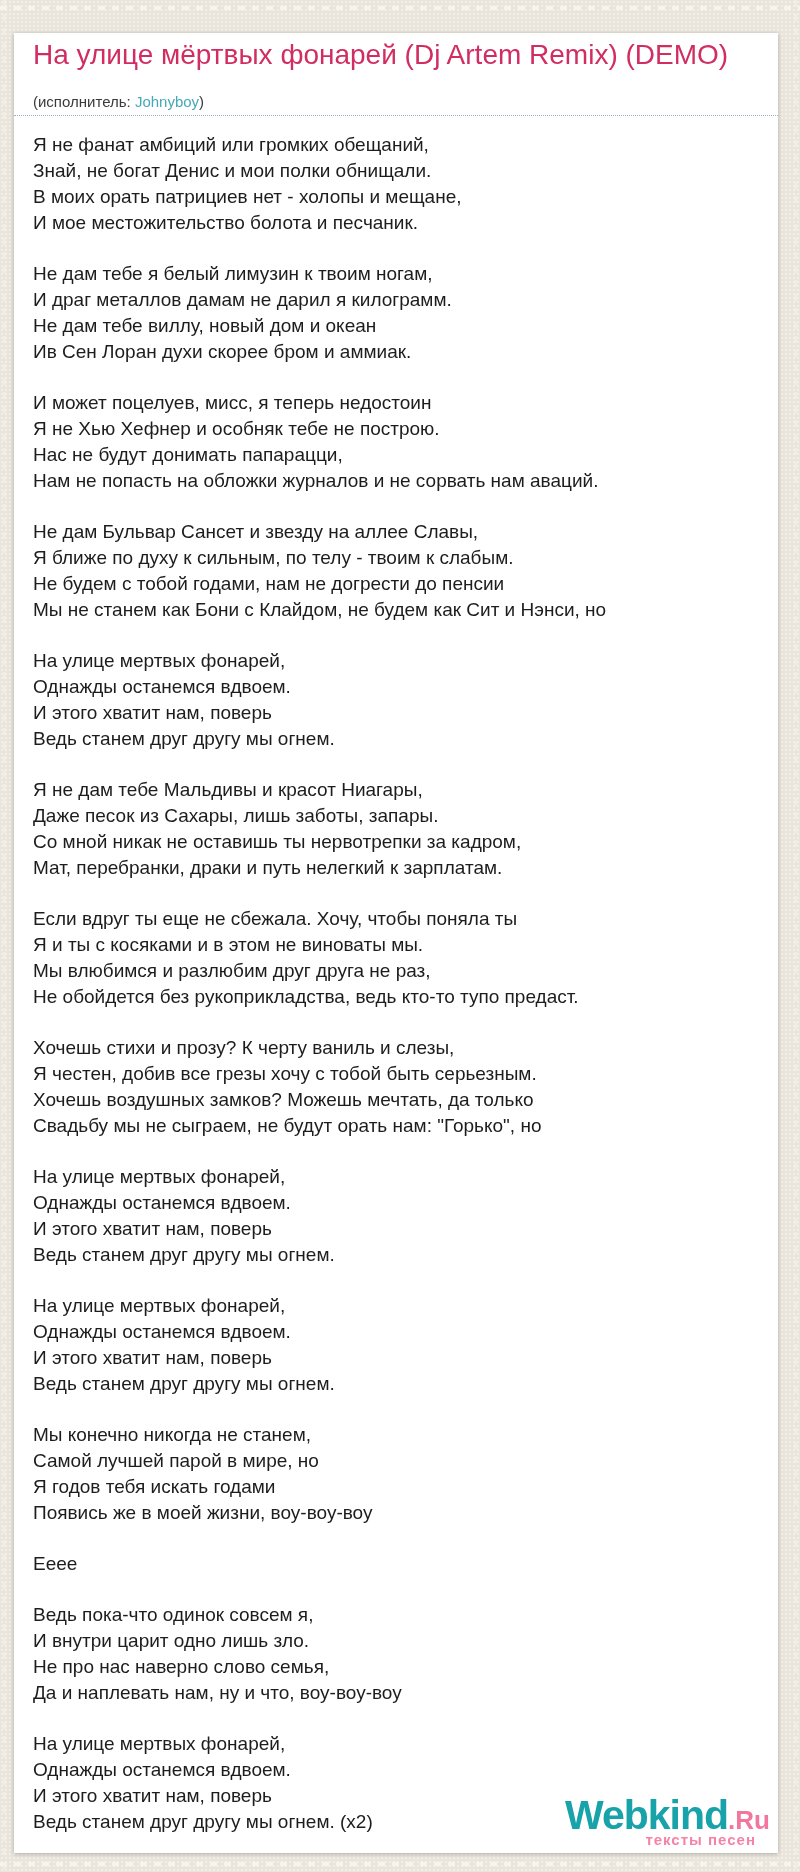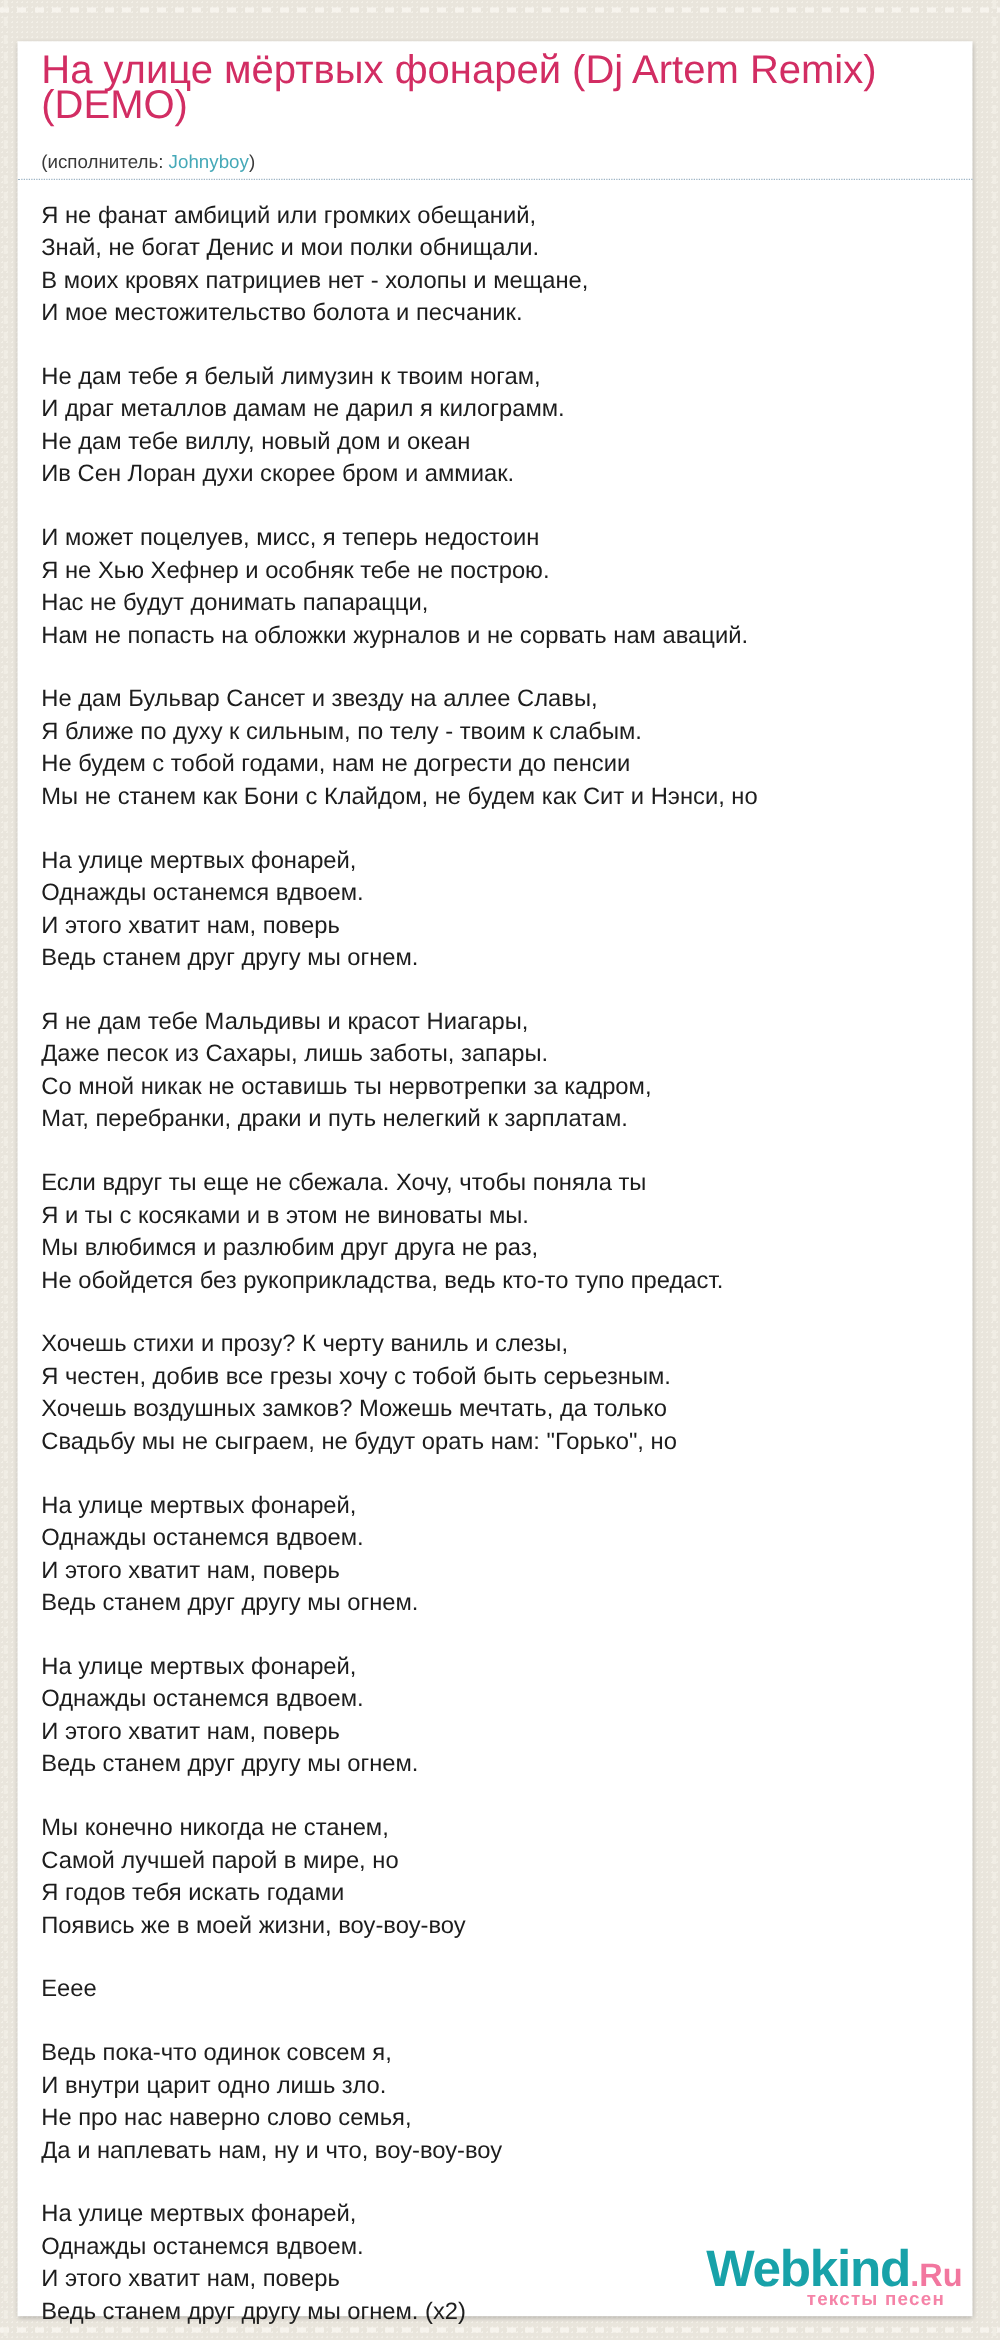--- a/index.html
+++ b/index.html
@@ -31,21 +31,21 @@
     background:#ffffff;
     box-shadow:0 1px 4px rgba(0,0,0,.28);
     box-sizing:border-box;
   }
   .card-header{
     padding:8px 19px 5px 19px;
     border-bottom:1px dotted #9cb3c4;
   }
   .song-title{
     margin:0 0 4px 0;
-    font-size:32px;
+    font-size:28px;
     line-height:28px;
     font-weight:400;
     color:#d22d63;
   }
   .artist-line{
     font-size:15px;
     line-height:17px;
     color:#3a3a3a;
     margin-top:24px;
   }
@@ -101,21 +101,21 @@
   <div class="stitch-v left"></div>
   <div class="stitch-v right"></div>
 
   <div class="card">
     <div class="card-header">
       <h1 class="song-title">На улице мёртвых фонарей (Dj Artem Remix) (DEMO)</h1>
       <div class="artist-line"><span>(исполнитель:</span> <a class="artist-link">Johnyboy</a><span>)</span></div>
     </div>
 
     <div class="lyrics">
-        <p><span>Я не фанат амбиций или громких обещаний,</span><br><span>Знай, не богат Денис и мои полки обнищали.</span><br><span>В моих кровях патрициев нет - холопы и мещане,</span><br><span>И мое местожительство болота и песчаник.</span></p>
+        <p><span>Я не фанат амбиций или громких обещаний,</span><br><span>Знай, не богат Денис и мои полки обнищали.</span><br><span>В моих орать патрициев нет - холопы и мещане,</span><br><span>И мое местожительство болота и песчаник.</span></p>
         <p><span>Не дам тебе я белый лимузин к твоим ногам,</span><br><span>И драг металлов дамам не дарил я килограмм.</span><br><span>Не дам тебе виллу, новый дом и океан</span><br><span>Ив Сен Лоран духи скорее бром и аммиак.</span></p>
         <p><span>И может поцелуев, мисс, я теперь недостоин</span><br><span>Я не Хью Хефнер и особняк тебе не построю.</span><br><span>Нас не будут донимать папарацци,</span><br><span>Нам не попасть на обложки журналов и не сорвать нам аваций.</span></p>
         <p><span>Не дам Бульвар Сансет и звезду на аллее Славы,</span><br><span>Я ближе по духу к сильным, по телу - твоим к слабым.</span><br><span>Не будем с тобой годами, нам не догрести до пенсии</span><br><span>Мы не станем как Бони с Клайдом, не будем как Сит и Нэнси, но</span></p>
         <p><span>На улице мертвых фонарей,</span><br><span>Однажды останемся вдвоем.</span><br><span>И этого хватит нам, поверь</span><br><span>Ведь станем друг другу мы огнем.</span></p>
         <p><span>Я не дам тебе Мальдивы и красот Ниагары,</span><br><span>Даже песок из Сахары, лишь заботы, запары.</span><br><span>Со мной никак не оставишь ты нервотрепки за кадром,</span><br><span>Мат, перебранки, драки и путь нелегкий к зарплатам.</span></p>
         <p><span>Если вдруг ты еще не сбежала. Хочу, чтобы поняла ты</span><br><span>Я и ты с косяками и в этом не виноваты мы.</span><br><span>Мы влюбимся и разлюбим друг друга не раз,</span><br><span>Не обойдется без рукоприкладства, ведь кто-то тупо предаст.</span></p>
         <p><span>Хочешь стихи и прозу? К черту ваниль и слезы,</span><br><span>Я честен, добив все грезы хочу с тобой быть серьезным.</span><br><span>Хочешь воздушных замков? Можешь мечтать, да только</span><br><span>Свадьбу мы не сыграем, не будут орать нам: "Горько", но</span></p>
         <p><span>На улице мертвых фонарей,</span><br><span>Однажды останемся вдвоем.</span><br><span>И этого хватит нам, поверь</span><br><span>Ведь станем друг другу мы огнем.</span></p>
         <p><span>На улице мертвых фонарей,</span><br><span>Однажды останемся вдвоем.</span><br><span>И этого хватит нам, поверь</span><br><span>Ведь станем друг другу мы огнем.</span></p>
         <p><span>Мы конечно никогда не станем,</span><br><span>Самой лучшей парой в мире, но</span><br><span>Я годов тебя искать годами</span><br><span>Появись же в моей жизни, воу-воу-воу</span></p>

